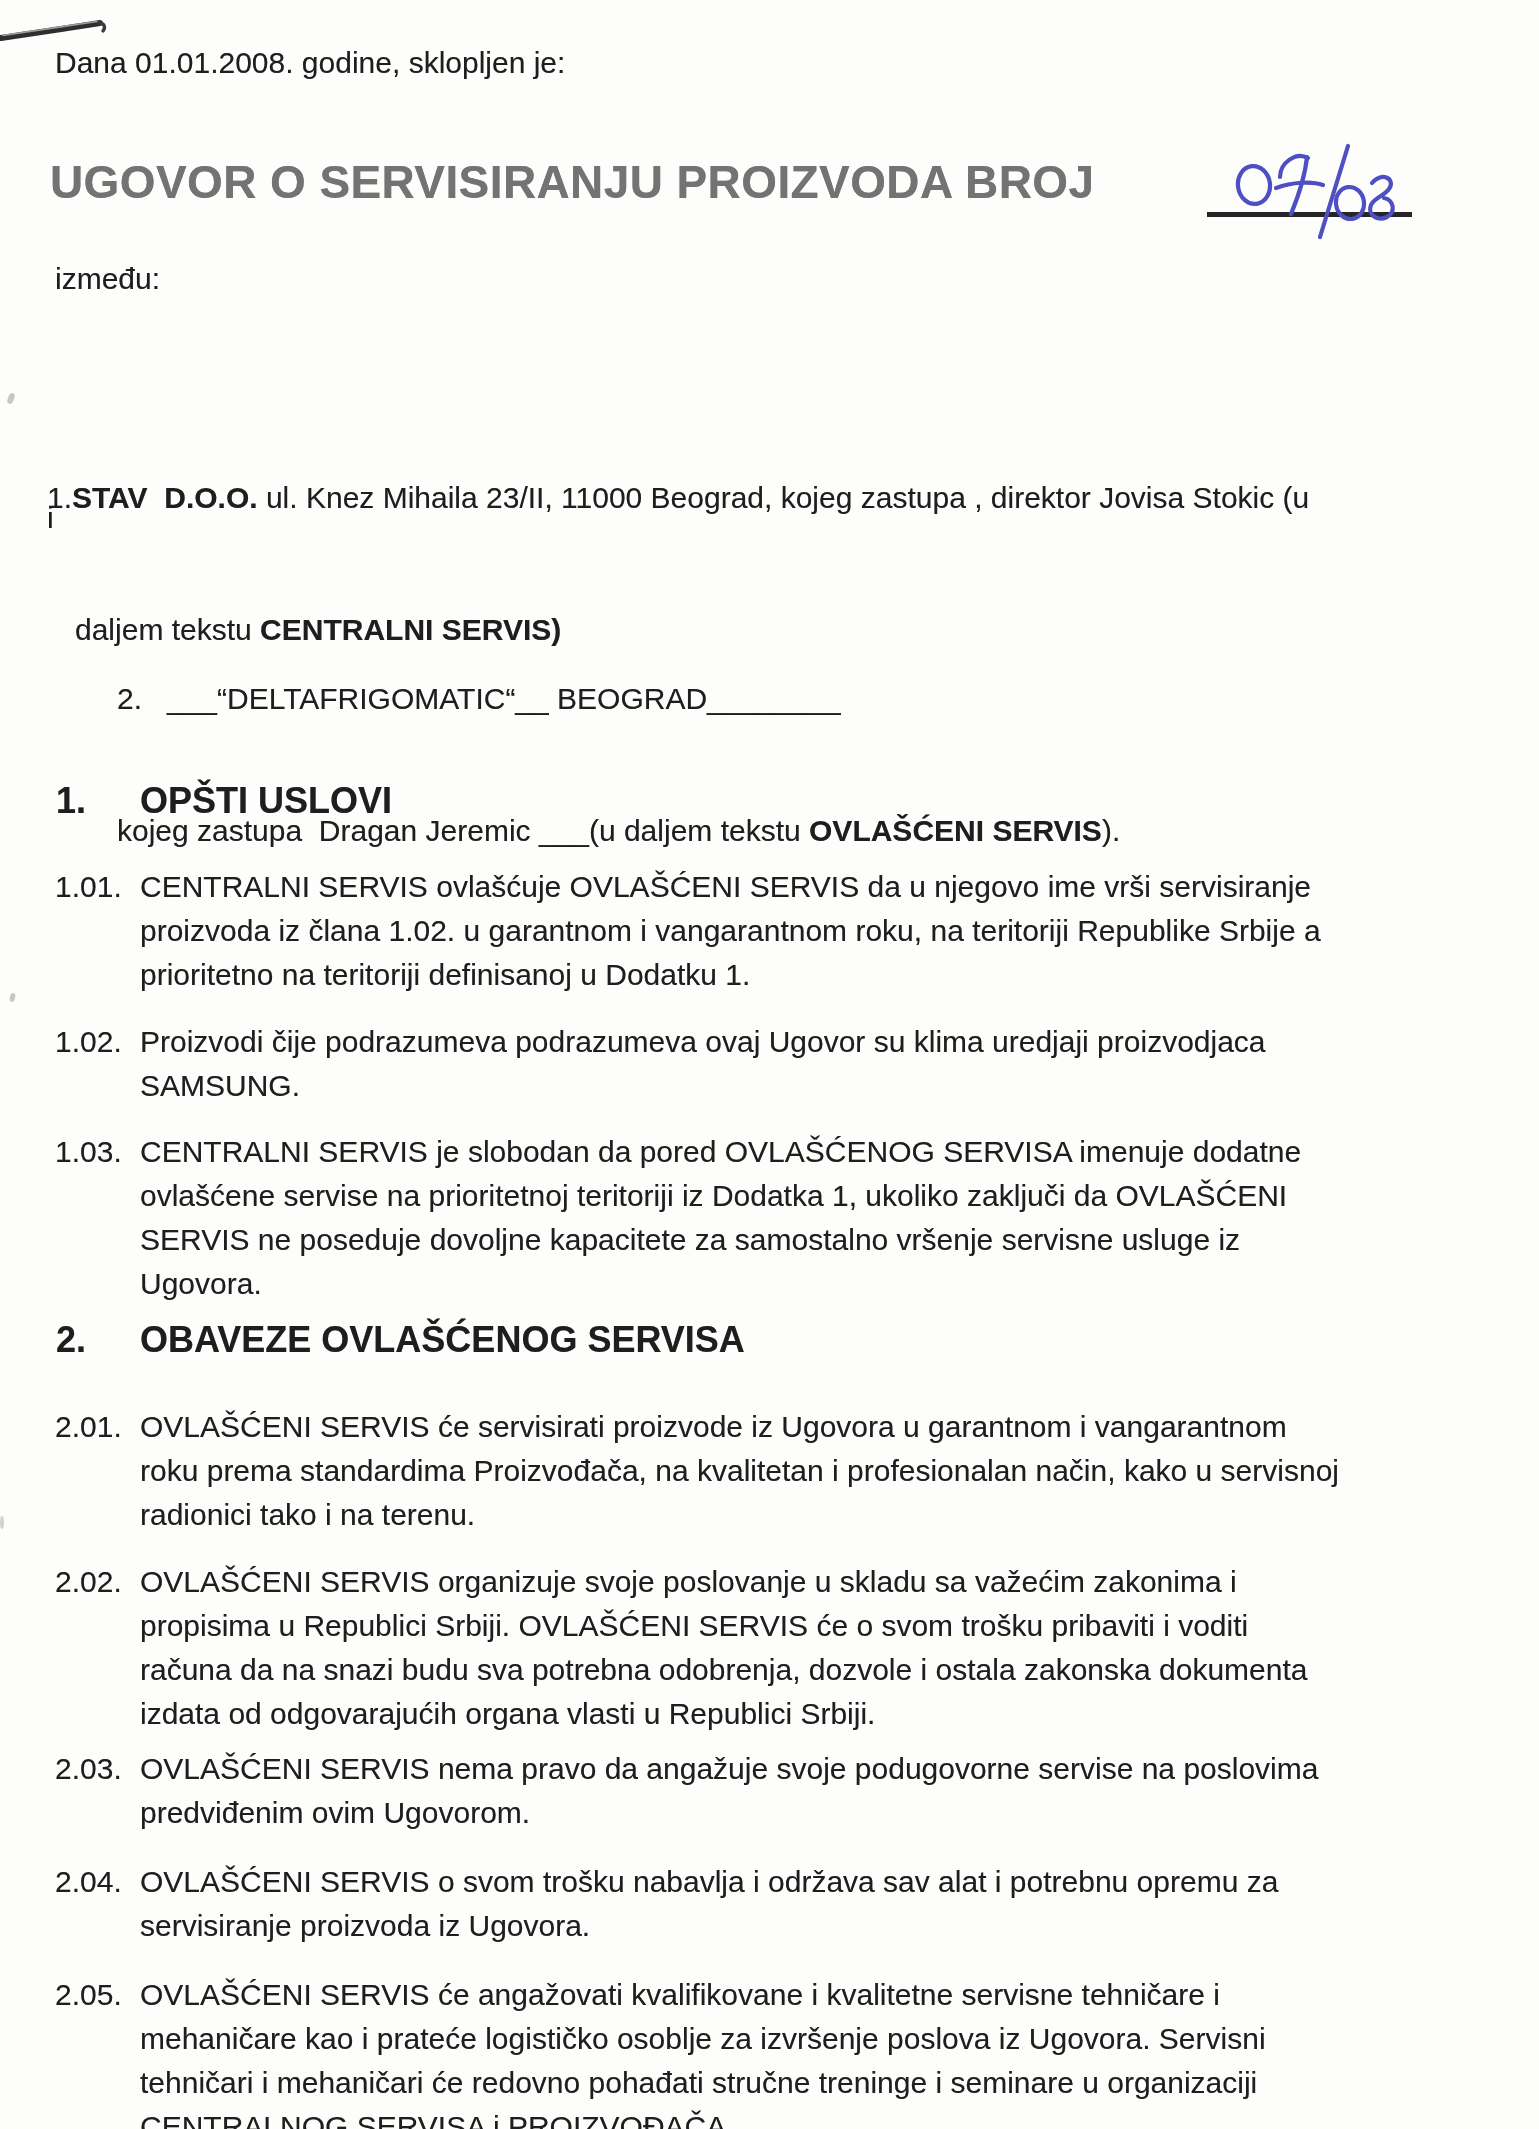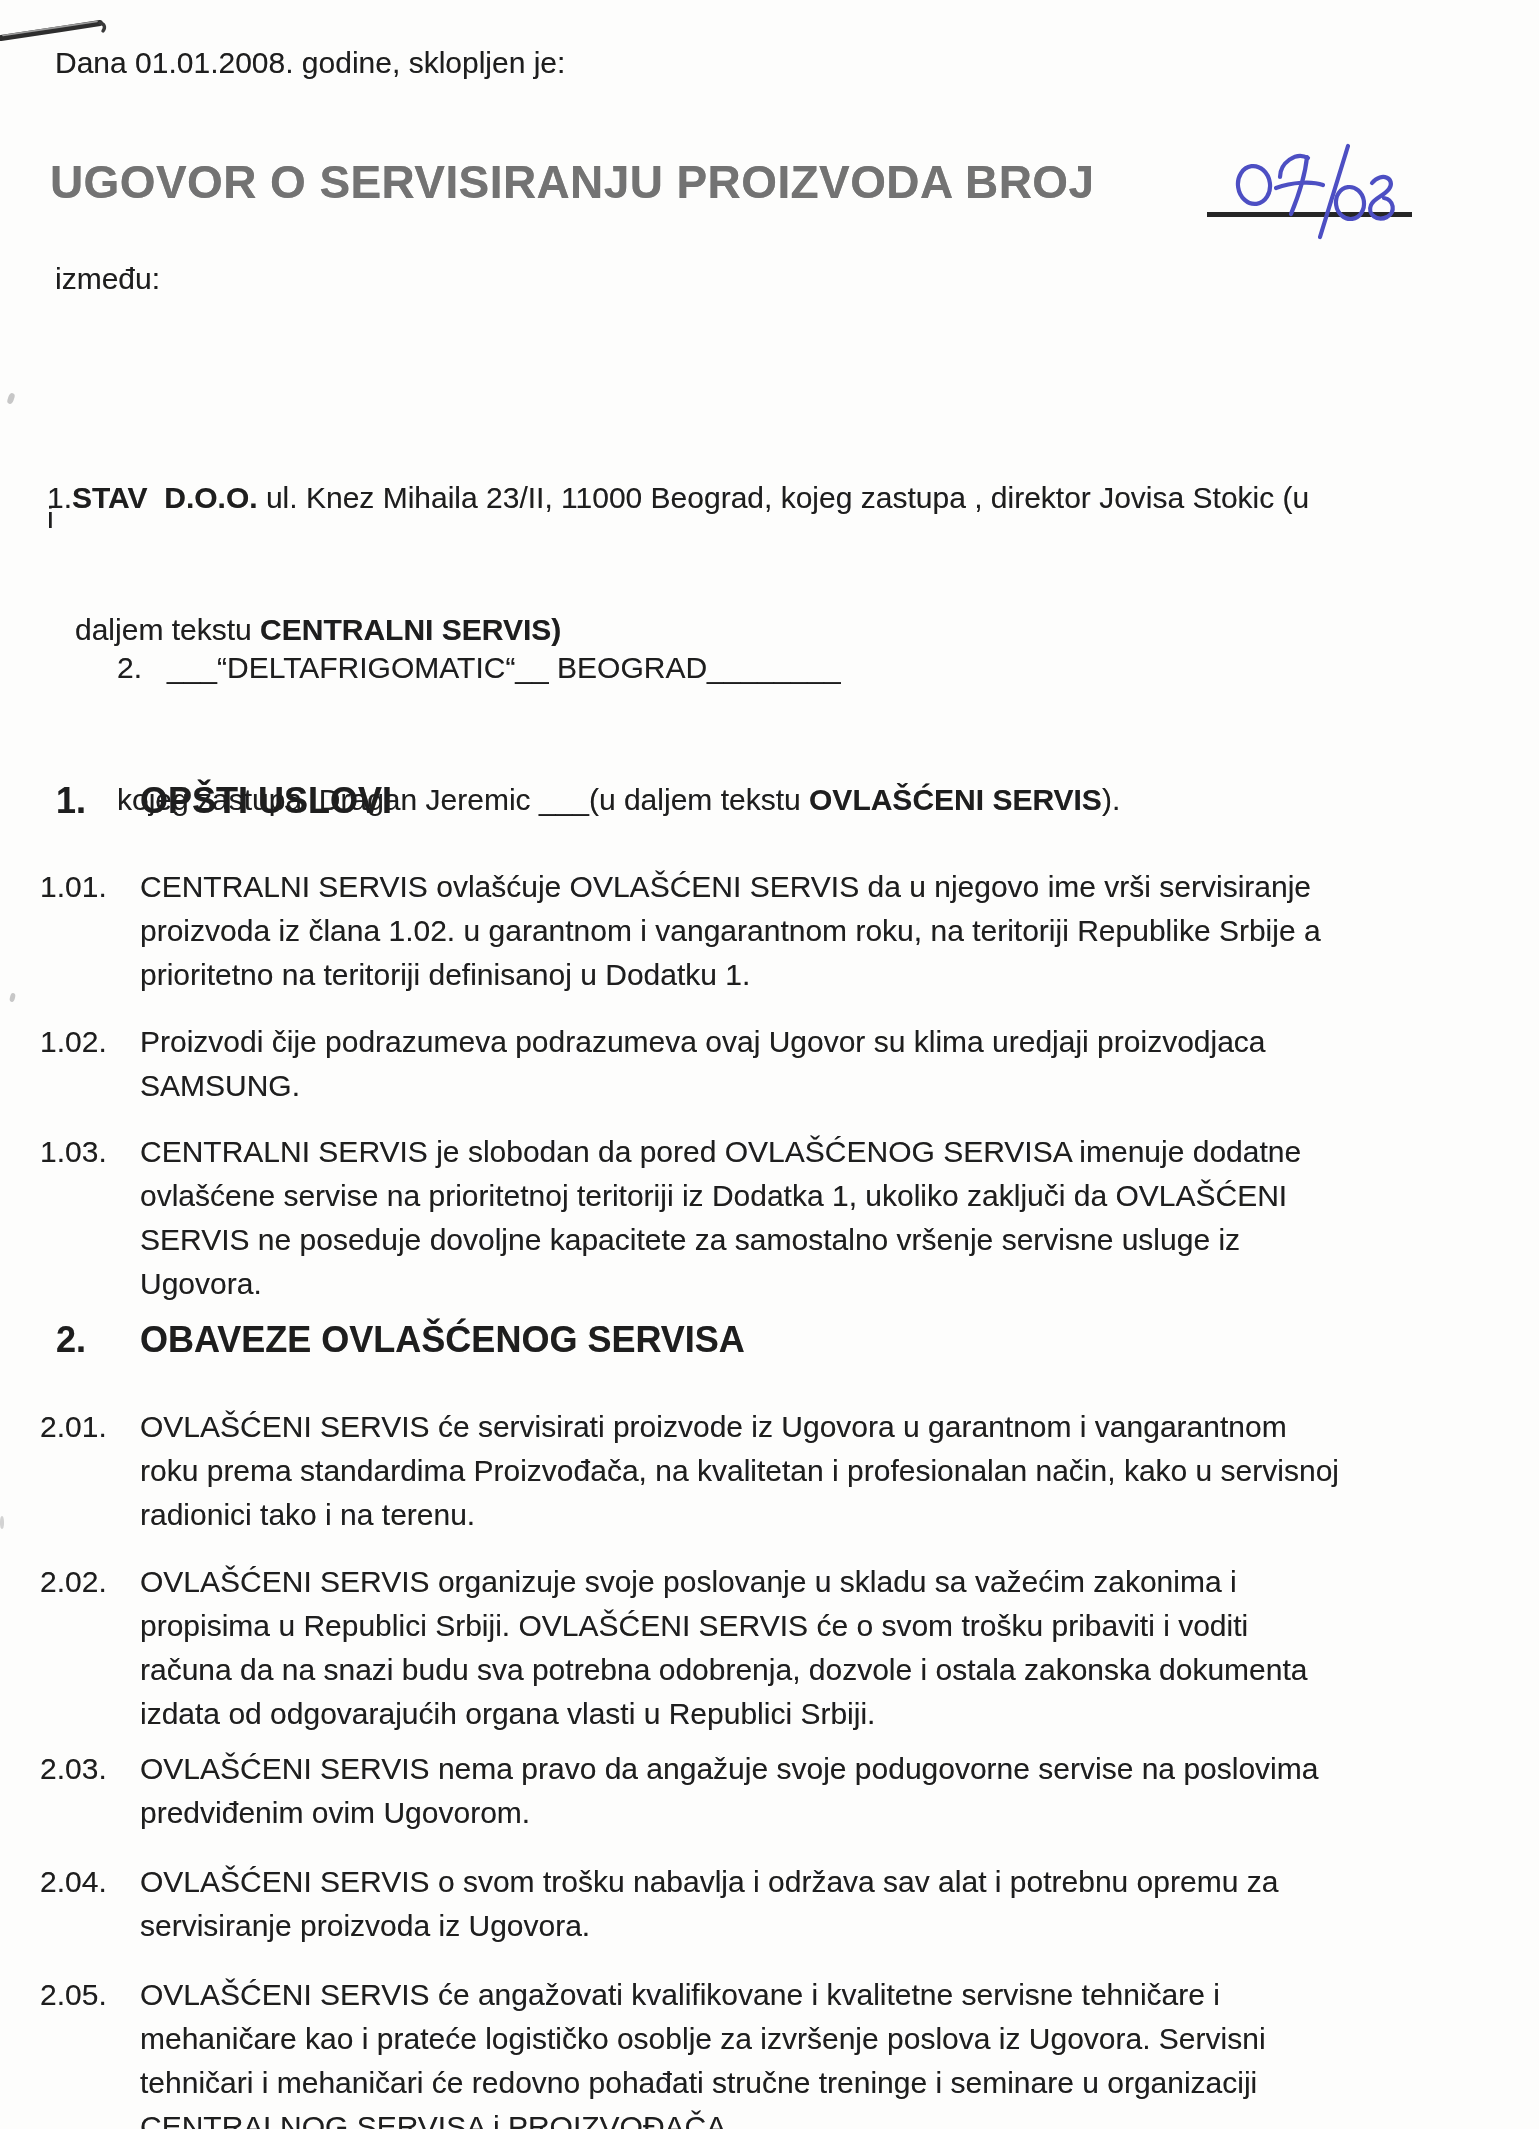--- a/index.html
+++ b/index.html
@@ -18,29 +18,29 @@
   .doc-title{left:50px;top:154px;font-size:46px;line-height:56px;font-weight:bold;color:#737373;letter-spacing:.4px;}
   .num-underline{position:absolute;left:1207px;top:212px;width:205px;height:5px;background:#262626;}
   .handwriting{position:absolute;left:1222px;top:141px;width:190px;height:105px;}
   .handwriting svg{display:block;width:100%;height:100%;}
 
   .between-label{left:55px;top:257px;}
   .party-1{left:47px;top:388px;}
   .party-1 .pnum{display:inline-block;width:25px;}
   .party-1 .l2{padding-left:28px;}
   .conjunction{left:47px;top:496px;}
-  .party-2{left:117px;top:558px;}
+  .party-2{left:117px;top:589px;}
   .party-2 .pnum{display:inline-block;width:50px;}
 
   .sec{position:absolute;left:0;right:0;}
   .sec .snum{position:absolute;left:56px;top:0;font-size:36px;font-weight:bold;line-height:46px;}
   .sec .stitle{display:block;margin-left:140px;font-size:36px;font-weight:bold;line-height:46px;}
 
   .clause{position:absolute;left:0;right:0;}
-  .clause .cnum{position:absolute;left:40px;top:0;font-size:30px;line-height:44px;}
+  .clause .cnum{position:absolute;left:55px;top:0;font-size:30px;line-height:44px;}
   .clause .ctext{display:block;margin-left:140px;margin-right:28px;font-size:30px;line-height:44px;white-space:pre-wrap;}
 
   .streak{position:absolute;left:0;top:10px;width:135px;height:42px;}
   .speck{position:absolute;background:#aaa;border-radius:45%;opacity:.65;}
   .speck1{left:8px;top:393px;width:6px;height:11px;transform:rotate(22deg);}
   .speck2{left:10px;top:993px;width:5px;height:9px;transform:rotate(14deg);}
   .speck3{left:0px;top:1516px;width:4px;height:13px;opacity:.5;}
 </style>
 </head>
 <body>

